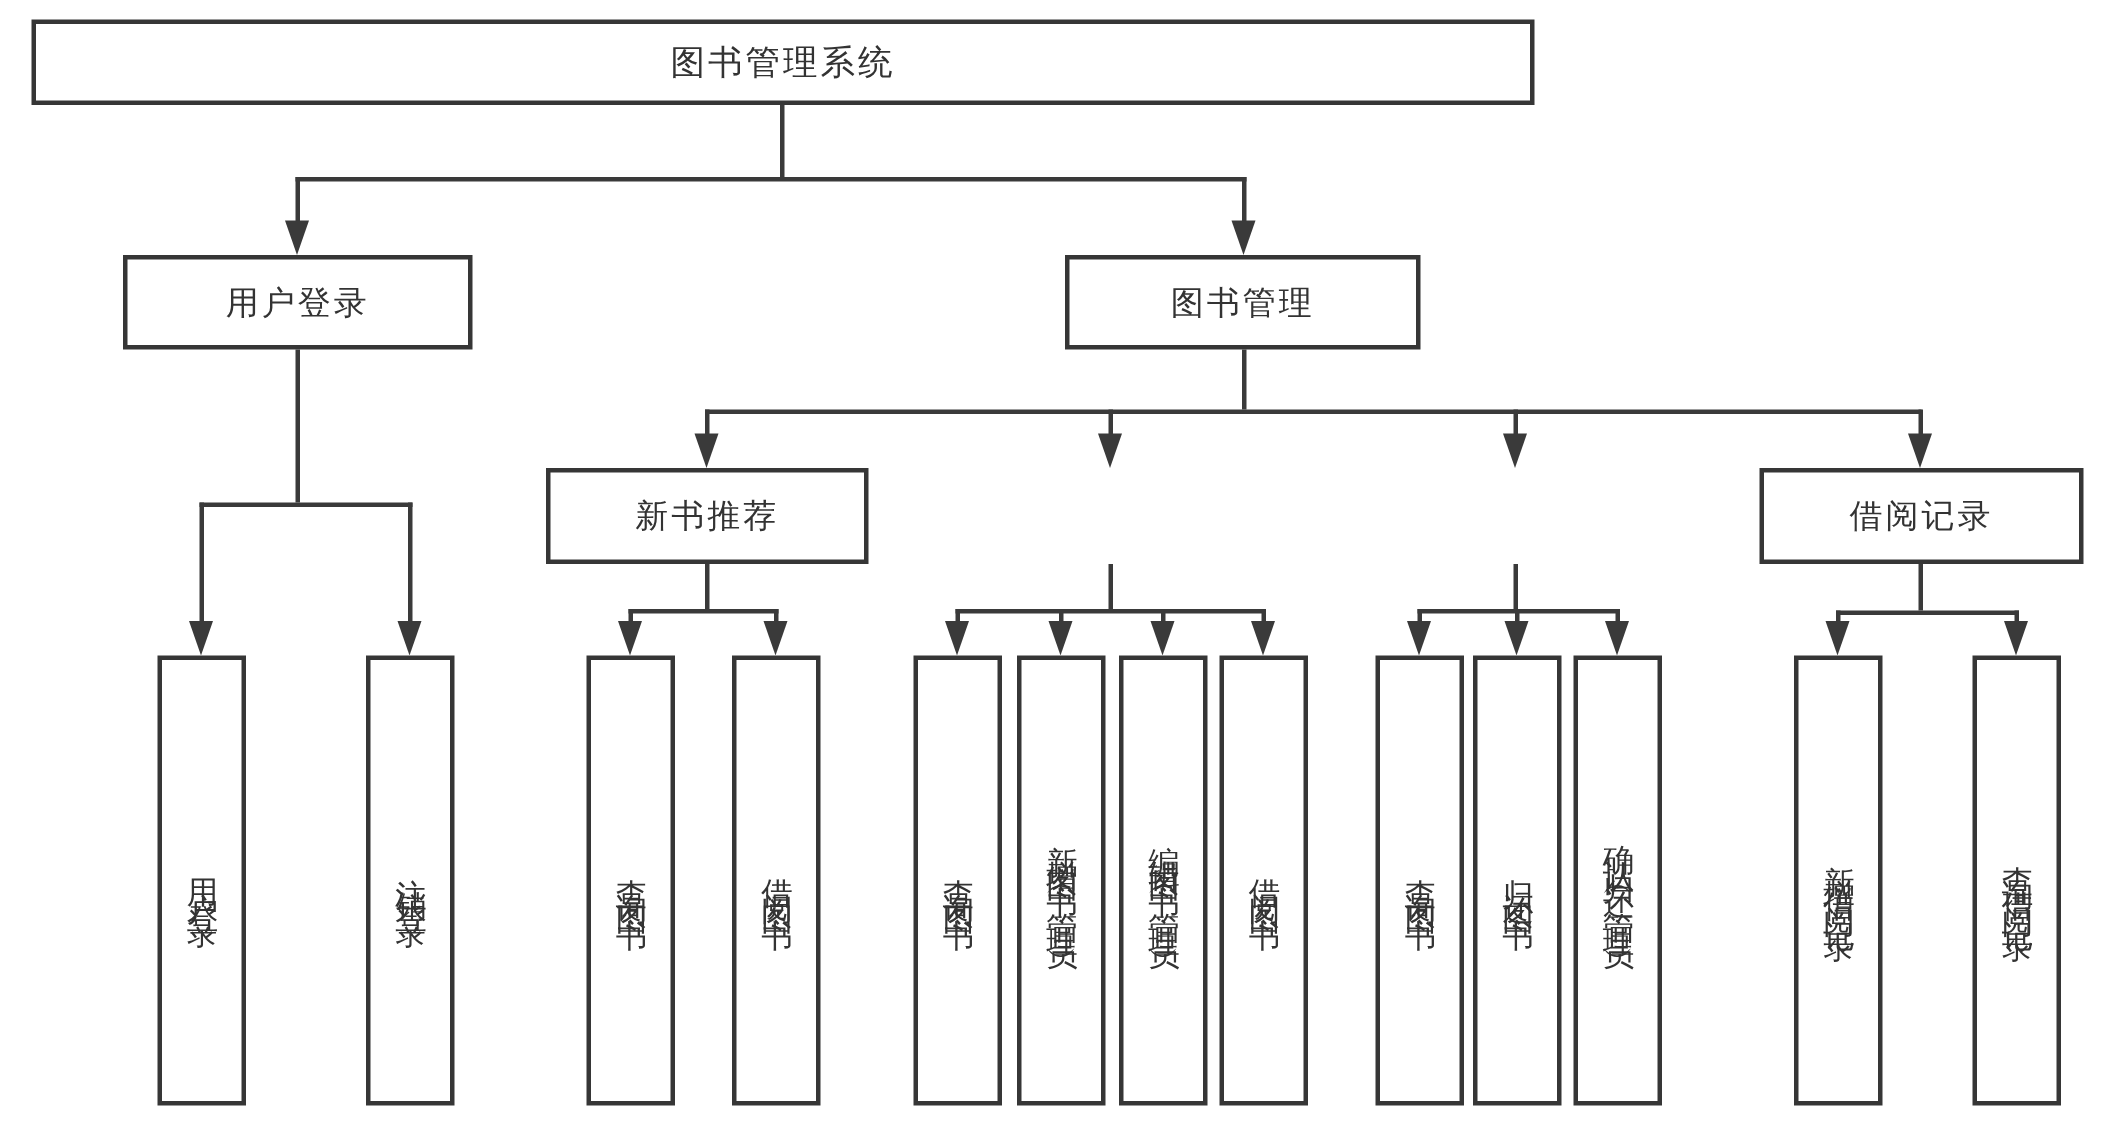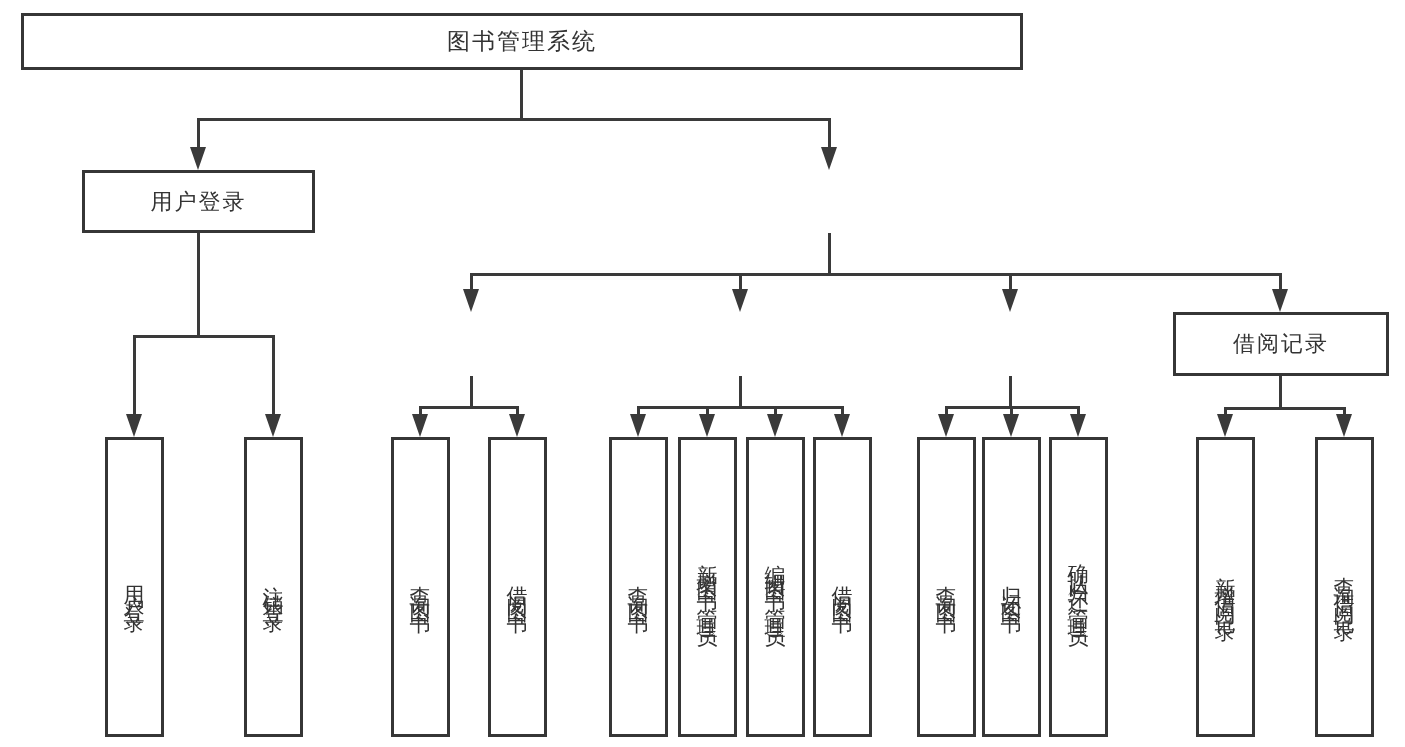--- a/index.html
+++ b/index.html
@@ -63,39 +63,41 @@
   <div class="box title" style="left:21px;top:13px;width:1002px;height:57px">图书管理系统</div>
 
   <div class="vline" style="left:520px;top:70px;height:48px"></div>
   <div class="hline" style="left:197px;top:118px;width:634px"></div>
   <div class="vline" style="left:197px;top:118px;height:32px"></div>
   <div class="arrow" style="left:190px;top:147px"></div>
   <div class="vline" style="left:828px;top:118px;height:32px"></div>
   <div class="arrow" style="left:821px;top:147px"></div>
 
   <div class="box" style="left:82px;top:170px;width:233px;height:63px">用户登录</div>
+  <div class="box" style="left:710px;top:170px;width:237px;height:63px">图书管理</div>
 
   <div class="vline" style="left:197px;top:233px;height:102px"></div>
   <div class="hline" style="left:133px;top:335px;width:142px"></div>
   <div class="vline" style="left:133px;top:335px;height:81px"></div>
   <div class="arrow" style="left:126px;top:414px"></div>
   <div class="vline" style="left:272px;top:335px;height:81px"></div>
   <div class="arrow" style="left:265px;top:414px"></div>
 
   <div class="vline" style="left:828px;top:233px;height:40px"></div>
   <div class="hline" style="left:470px;top:273px;width:811px"></div>
   <div class="vline" style="left:470px;top:273px;height:19px"></div>
   <div class="arrow" style="left:463px;top:289px"></div>
   <div class="vline" style="left:739px;top:273px;height:19px"></div>
   <div class="arrow" style="left:732px;top:289px"></div>
   <div class="vline" style="left:1009px;top:273px;height:19px"></div>
   <div class="arrow" style="left:1002px;top:289px"></div>
   <div class="vline" style="left:1279px;top:273px;height:19px"></div>
   <div class="arrow" style="left:1272px;top:289px"></div>
 
+  <div class="box" style="left:364px;top:312px;width:215px;height:64px">新书推荐</div>
   <div class="box" style="left:1173px;top:312px;width:216px;height:64px">借阅记录</div>
 
   <div class="vline" style="left:470px;top:376px;height:30px"></div>
   <div class="hline" style="left:419px;top:406px;width:100px"></div>
   <div class="vline" style="left:419px;top:406px;height:10px"></div>
   <div class="arrow" style="left:412px;top:414px"></div>
   <div class="vline" style="left:516px;top:406px;height:10px"></div>
   <div class="arrow" style="left:509px;top:414px"></div>
 
   <div class="vline" style="left:739px;top:376px;height:30px"></div>

